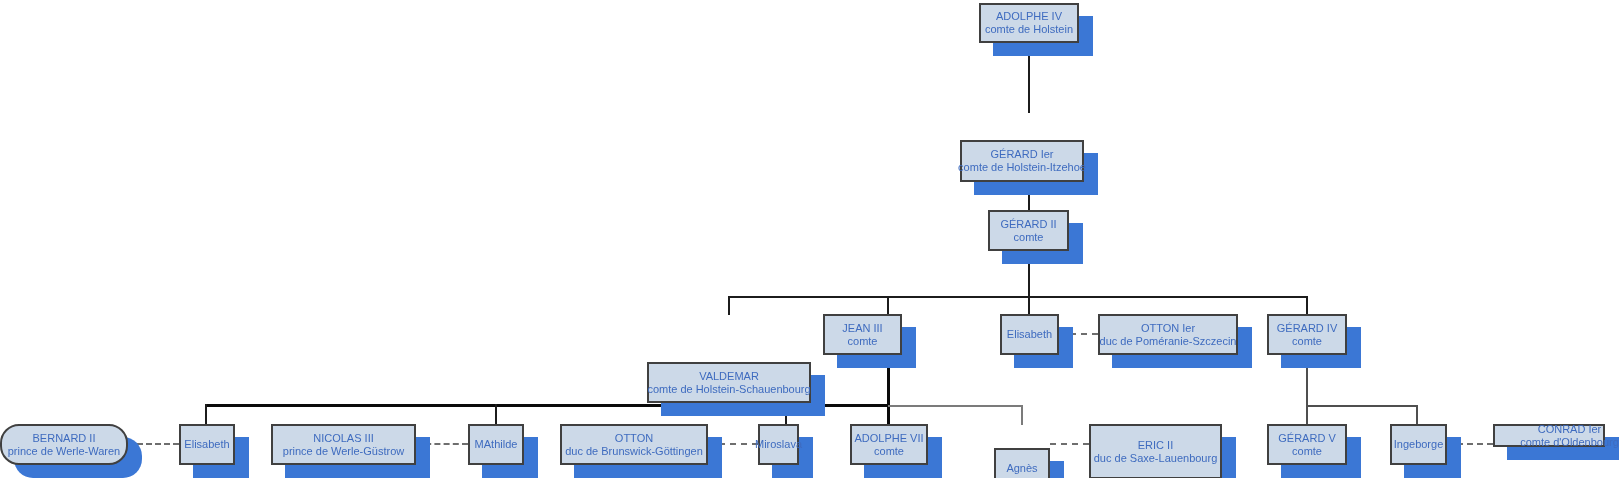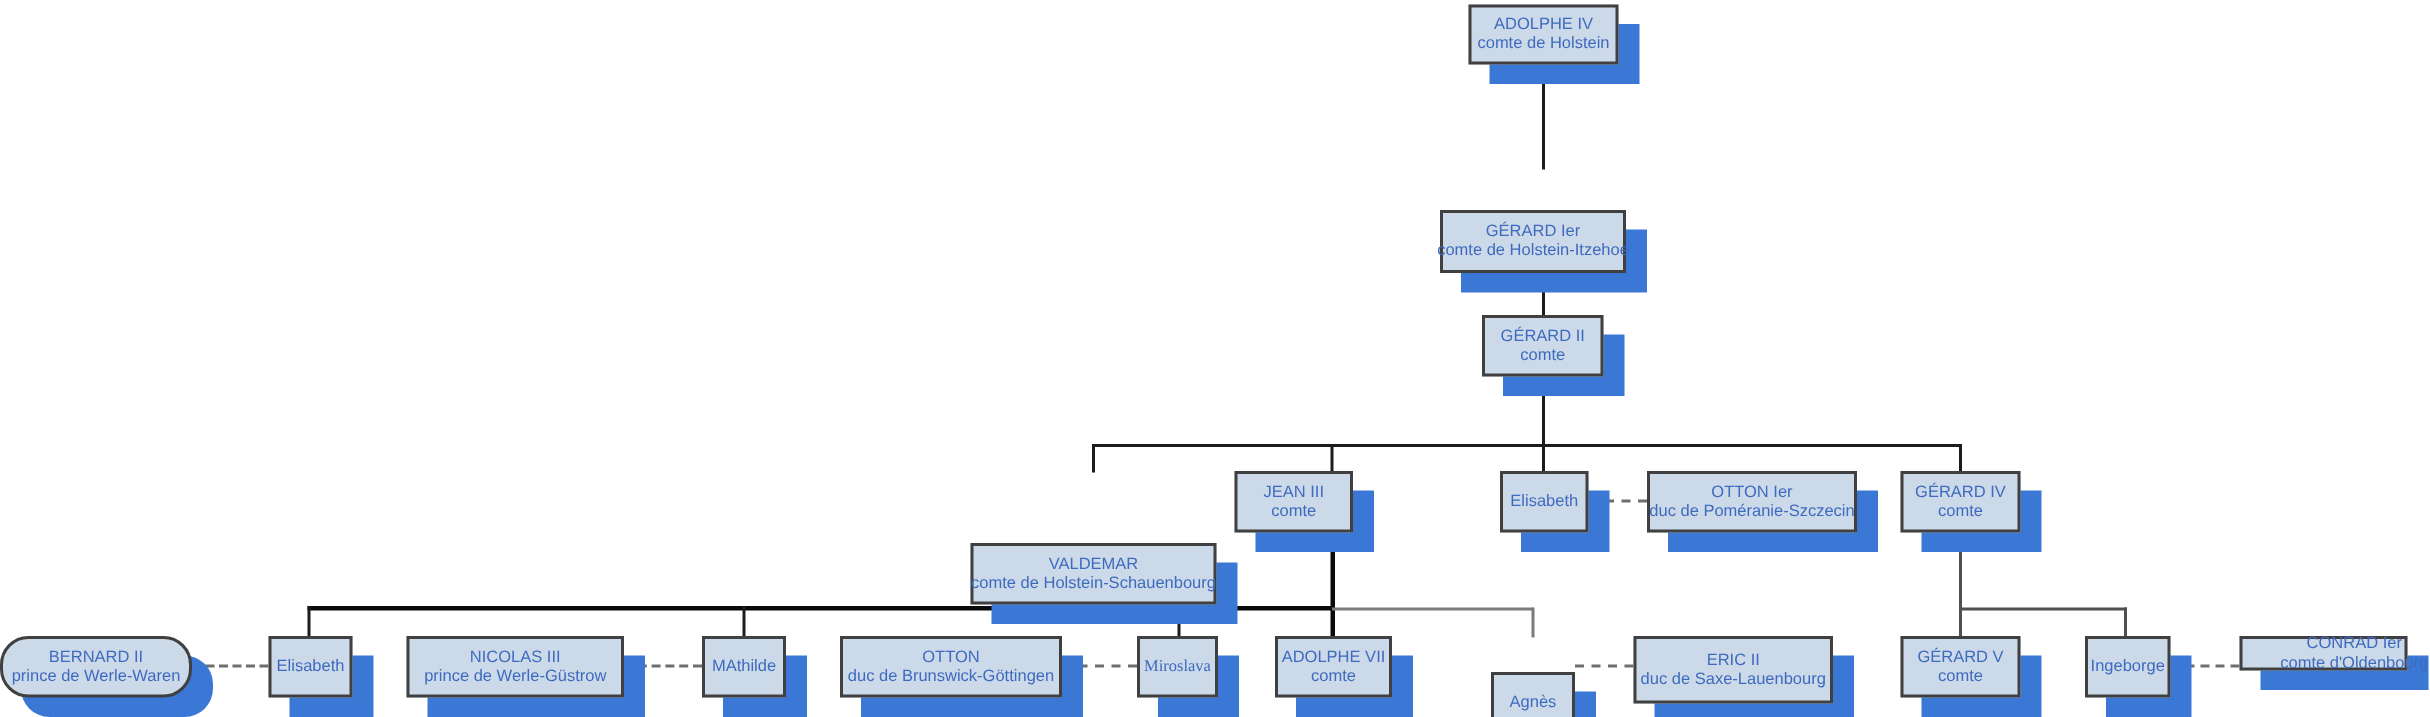--- a/index.html
+++ b/index.html
@@ -115,31 +115,31 @@
     <span>NICOLAS III</span>
     <span>prince de Werle-Güstrow</span>
   </div>
   <div class="node" style="left:468px; top:424px; width:56px; height:41px;">
     <span>MAthilde</span>
   </div>
   <div class="node" style="left:560px; top:424px; width:148px; height:41px;">
     <span>OTTON</span>
     <span>duc de Brunswick-Göttingen</span>
   </div>
-  <div class="node" style="left:758px; top:424px; width:54px; height:41px;font-family:Liberation Serif, serif;">
+  <div class="node" style="left:758px; top:424px; width:41px; height:41px;">
     <span>Miroslava</span>
   </div>
   <div class="node" style="left:850px; top:424px; width:78px; height:41px;">
     <span>ADOLPHE VII</span>
     <span>comte</span>
   </div>
   <div class="node" style="left:994px; top:448px; width:56px; height:41px;">
     <span>Agnès</span>
   </div>
-  <div class="node" style="left:1089px; top:424px; width:133px; height:45px;">
+  <div class="node" style="left:1089px; top:424px; width:133px; height:55px;">
     <span>ERIC II</span>
     <span>duc de Saxe-Lauenbourg</span>
   </div>
   <div class="node" style="left:1267px; top:424px; width:80px; height:41px;">
     <span>GÉRARD V</span>
     <span>comte</span>
   </div>
   <div class="node" style="left:1390px; top:424px; width:57px; height:41px;">
     <span>Ingeborge</span>
   </div>

